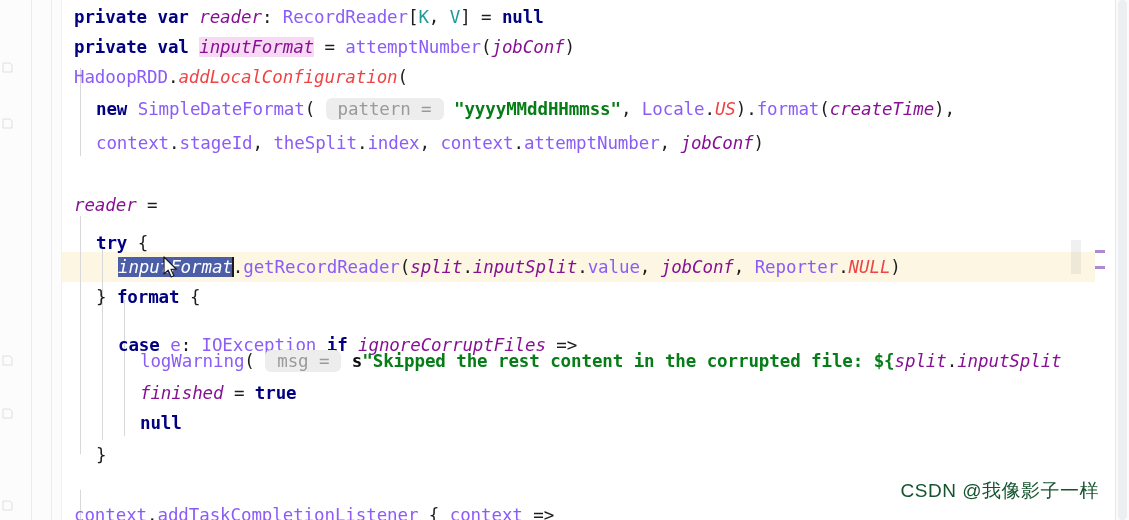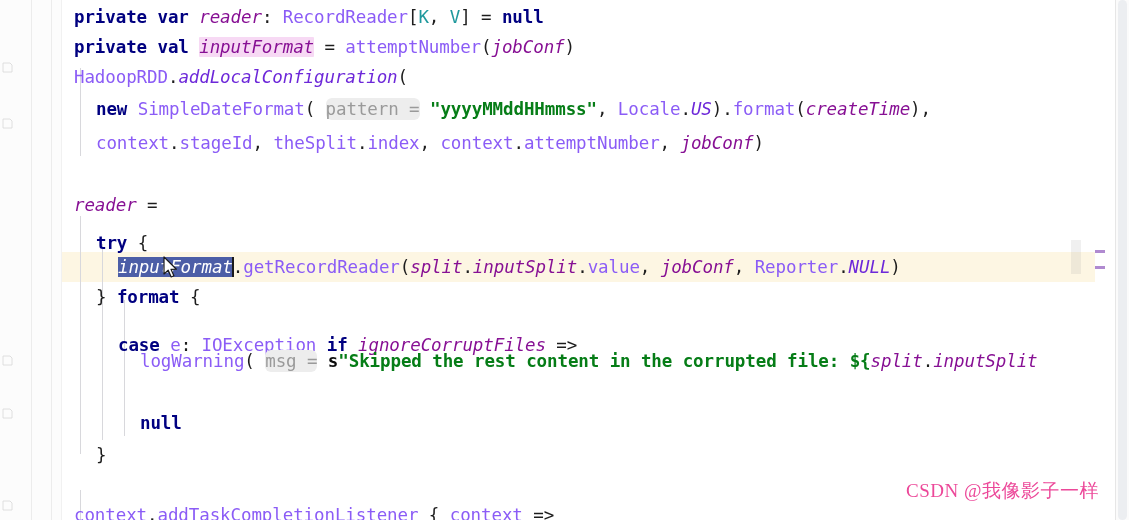--- a/index.html
+++ b/index.html
@@ -73,32 +73,32 @@
   }
 
   
   .kw      { color: #000080; font-weight: bold; }
   .plain   { color: #1d1d1d; }
   .ident   { color: #8b5cf6; }
   .field   { color: #871094; font-style: italic; }
   .tparam  { color: #20999d; }
   .str     { color: #067d17; font-weight: bold; }
   .comment { color: #8c8c8c; font-style: italic; }
-  .static  { color: #6d28d9; font-style: italic; }
+  .static  { color: #ef4444; font-style: italic; }
   .sprefix { color: #0c0c0c; font-weight: bold; }
   .dollar  { color: #067d17; font-weight: bold; }
 
   
   .hint {
     background: #ededed;
     color: #9a9a9a;
     font-weight: normal;
     font-style: normal;
     border-radius: 6px;
-    padding: 1px 0;
+    padding: 1px 12px;
   }
 
   
   .occ-hl {
     background: #f7d9f4;
     border-radius: 1px;
   }
 
   
   .sel {
@@ -149,22 +149,22 @@
   .stripe-shadow {
     position: absolute; right: 24px;
     width: 10px; height: 34px;
     background: rgba(160,160,160,.16);
   }
 
   
   .watermark {
     position: absolute;
     right: 30px; bottom: 16px;
-    color: #ec4899;
-    font-family: Liberation Serif, serif;
+    color: #14532d;
+    font-family: Liberation Sans, sans-serif;
     font-size: 19px;
     letter-spacing: .5px;
     z-index: 50;
     white-space: nowrap;
   }
 </style>
 </head>
 <body>
 
 <div id="editor-root">
@@ -226,20 +226,21 @@
     <div class="line" style="top:228px; left:34px;"><span class="kw">try</span><span class="plain"> {</span></div>
 
     <div class="line" style="top:252px; left:56px;"><span class="sel field">inputFormat</span><span class="caret-bar"></span><span class="plain">.</span><span class="ident">getRecordReader</span><span class="plain">(</span><span class="field">split</span><span class="plain">.</span><span class="field">inputSplit</span><span class="plain">.</span><span class="ident">value</span><span class="plain">, </span><span class="field">jobConf</span><span class="plain">, </span><span class="ident">Reporter</span><span class="plain">.</span><span class="static">NULL</span><span class="plain">)</span></div>
 
     <div class="line" style="top:282px; left:34px;"><span class="plain">} </span><span class="kw">format</span><span class="plain"> {</span></div>
 
     <div class="line" style="top:314px; left:56px;margin-top:16px;"><span class="kw">case</span><span class="plain"> </span><span class="ident">e</span><span class="plain">: </span><span class="ident">IOException</span><span class="plain"> </span><span class="kw">if</span><span class="plain"> </span><span class="field">ignoreCorruptFiles</span><span class="plain"> =&gt;</span></div>
 
     <div class="line" style="top:346px; left:78px;"><span class="ident">logWarning</span><span class="plain">(&nbsp;</span><span class="hint">msg =</span><span class="plain">&nbsp;</span><span class="sprefix">s</span><span class="str">"Skipped the rest content in the corrupted file: </span><span class="dollar">${</span><span class="field">split</span><span class="plain">.</span><span class="field">inputSplit</span></div>
 
+    <div class="line" style="top:378px; left:78px;"><span class="field">finished</span><span class="plain"> = </span><span class="kw">true</span></div>
 
     <div class="line" style="top:408px; left:78px;"><span class="kw">null</span></div>
 
     <div class="line" style="top:440px; left:34px;"><span class="plain">}</span></div>
 
 
     <div class="line" style="top:500px; left:12px;"><span class="ident">context</span><span class="plain">.</span><span class="ident">addTaskCompletionListener</span><span class="plain"> { </span><span class="ident">context</span><span class="plain"> =&gt;</span></div>
 
   </div>
 

